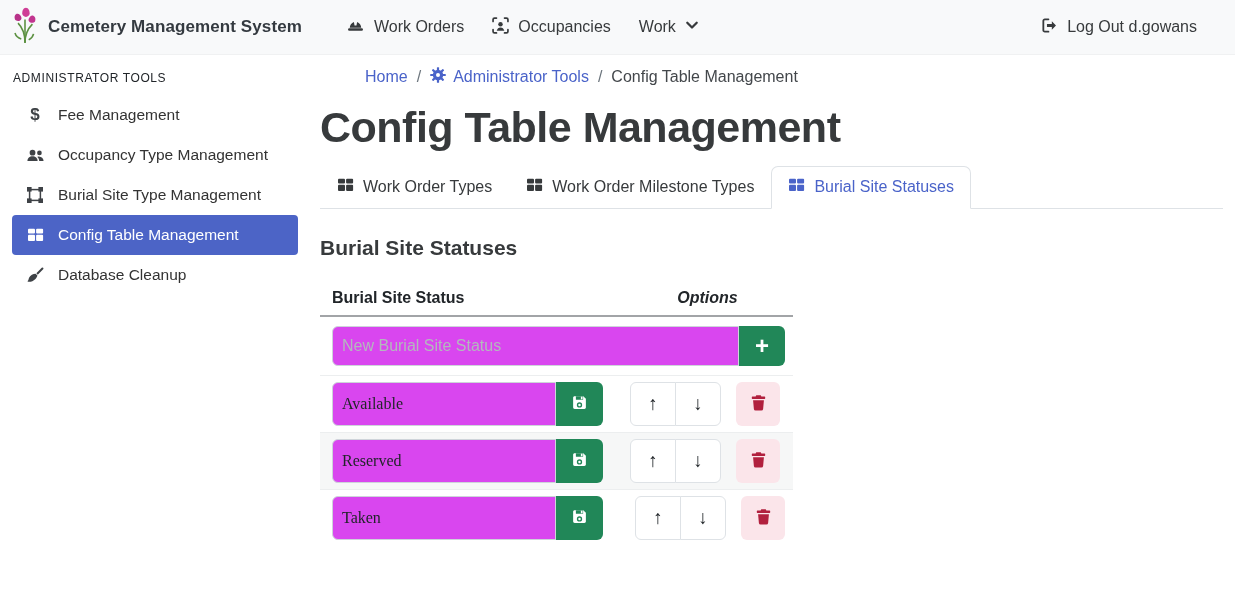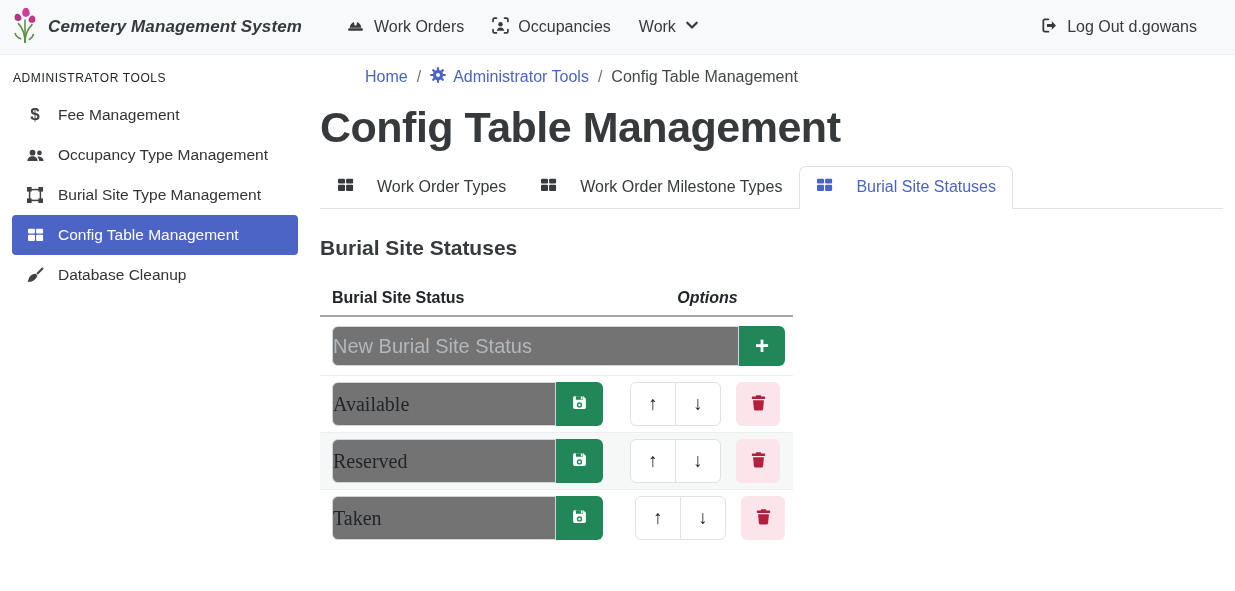--- a/index.html
+++ b/index.html
@@ -3,21 +3,21 @@
 <meta charset="utf-8">
 <style>
   * { margin:0; padding:0; box-sizing:border-box; }
   html,body { width:1235px; height:591px; background:#fff; overflow:hidden;
     font-family:"Liberation Sans","DejaVu Sans",sans-serif; color:#373a3c; }
 
   
   .navbar { height:55px; background:#f8f9fa; display:flex; align-items:center;
     padding:0 24px 0 12px; border-bottom:1px solid #f0f1f2; }
   .brand { display:flex; align-items:center; gap:10px; cursor:pointer; }
-  .brand-text { font-weight:700; font-size:17px; color:#343a40; letter-spacing:.1px;font-style:italic; }
+  .brand-text { font-weight:700; font-size:17px; color:#343a40; letter-spacing:.1px; }
   .nav-links { display:flex; align-items:center; margin-left:30px; }
   .nav-link { display:flex; align-items:center; gap:9px; padding:8px 14px;
     font-size:16px; color:#373a3c; text-decoration:none; cursor:pointer; }
   .nav-link svg { flex:0 0 auto; }
   .navbar-right { margin-left:auto; }
 
   
   .layout { display:flex; height:536px; }
   .sidebar { width:310px; flex:0 0 310px; padding-top:8px; }
   .sidebar-header { font-size:12px; letter-spacing:.6px; color:#212529;
@@ -35,21 +35,21 @@
   .breadcrumb { display:flex; align-items:center; gap:9px; font-size:16px; margin-top:2px;margin-left:45px; }
   .breadcrumb a { color:#4a63c9; text-decoration:none; display:flex; align-items:center;
     gap:7px; cursor:pointer; }
   .crumb-sep { color:#6c757d; }
   .crumb-current { color:#43474b; }
   h1.page-title { font-size:43px; font-weight:600; color:#373a3c; margin:16px 0 14px;
     letter-spacing:-.5px; }
 
   
   .tabs { display:flex; border-bottom:1px solid #dee2e6; margin-top:6px; }
-  .tab { display:flex; align-items:center; gap:23px; padding:10px 16px 11px;
+  .tab { display:flex; align-items:center; gap:9px; padding:10px 16px 11px;
     font-size:16px; color:#373a3c; cursor:pointer; border:1px solid transparent;
     border-radius:7px 7px 0 0; margin-bottom:-1px; background:transparent; }
   .tab.active { background:#fff; color:#4a63c9;
     border-color:#dee2e6 #dee2e6 #fff #dee2e6; }
 
   h2.section-heading { font-size:21px; font-weight:700; color:#373a3c; margin:27px 0 0; }
 
   
   .cfg-table { width:473px; margin-top:23px; font-size:16px; }
   .t-head { display:flex; padding:6px 8px 8px 12px; font-weight:700; color:#212529;
@@ -59,22 +59,22 @@
   .t-row { display:flex; align-items:center; padding:6px 8px 6px 12px;
     border-bottom:1px solid #eceeef; }
   .t-row:last-child { border-bottom:none;gap:32px; }
   .t-row.striped { background:#f6f7f7; }
   .t-row .c1 { width:298px; }
   .t-row .c2 { flex:1; display:flex; align-items:center; }
   .t-row.newrow { padding:9px 8px 9px 12px; }
 
   .input-group { display:flex; }
   .tinput { border:1px solid #ced4da; border-radius:6px 0 0 6px; height:44px;
-    padding:0 0; font-size:20px; color:#212529; outline:none; flex:1;
-    font-family:inherit; background:#737373; }
+    padding:0 9px; font-size:16px; color:#212529; outline:none; flex:1;
+    font-family:inherit; background:#d946ef; }
   .tinput::placeholder { color:#b3b8bd; }
   .newrow .input-group { width:100%; }
   .newrow .tinput { height:40px; }
   .row-group { width:271px;font-family:Liberation Serif, serif; }
   .row-group .tinput { width:224px; flex:0 0 224px; }
   .btn { display:flex; align-items:center; justify-content:center; cursor:pointer;
     border:none; background:none; font-family:inherit; }
   .btn-add { width:46px; background:#218758; color:#fff; border-radius:0 6px 6px 0;
     font-size:24px; font-weight:700; line-height:1; }
   .btn-save { width:51px; background:#218758; border-radius:0 6px 6px 0; }

